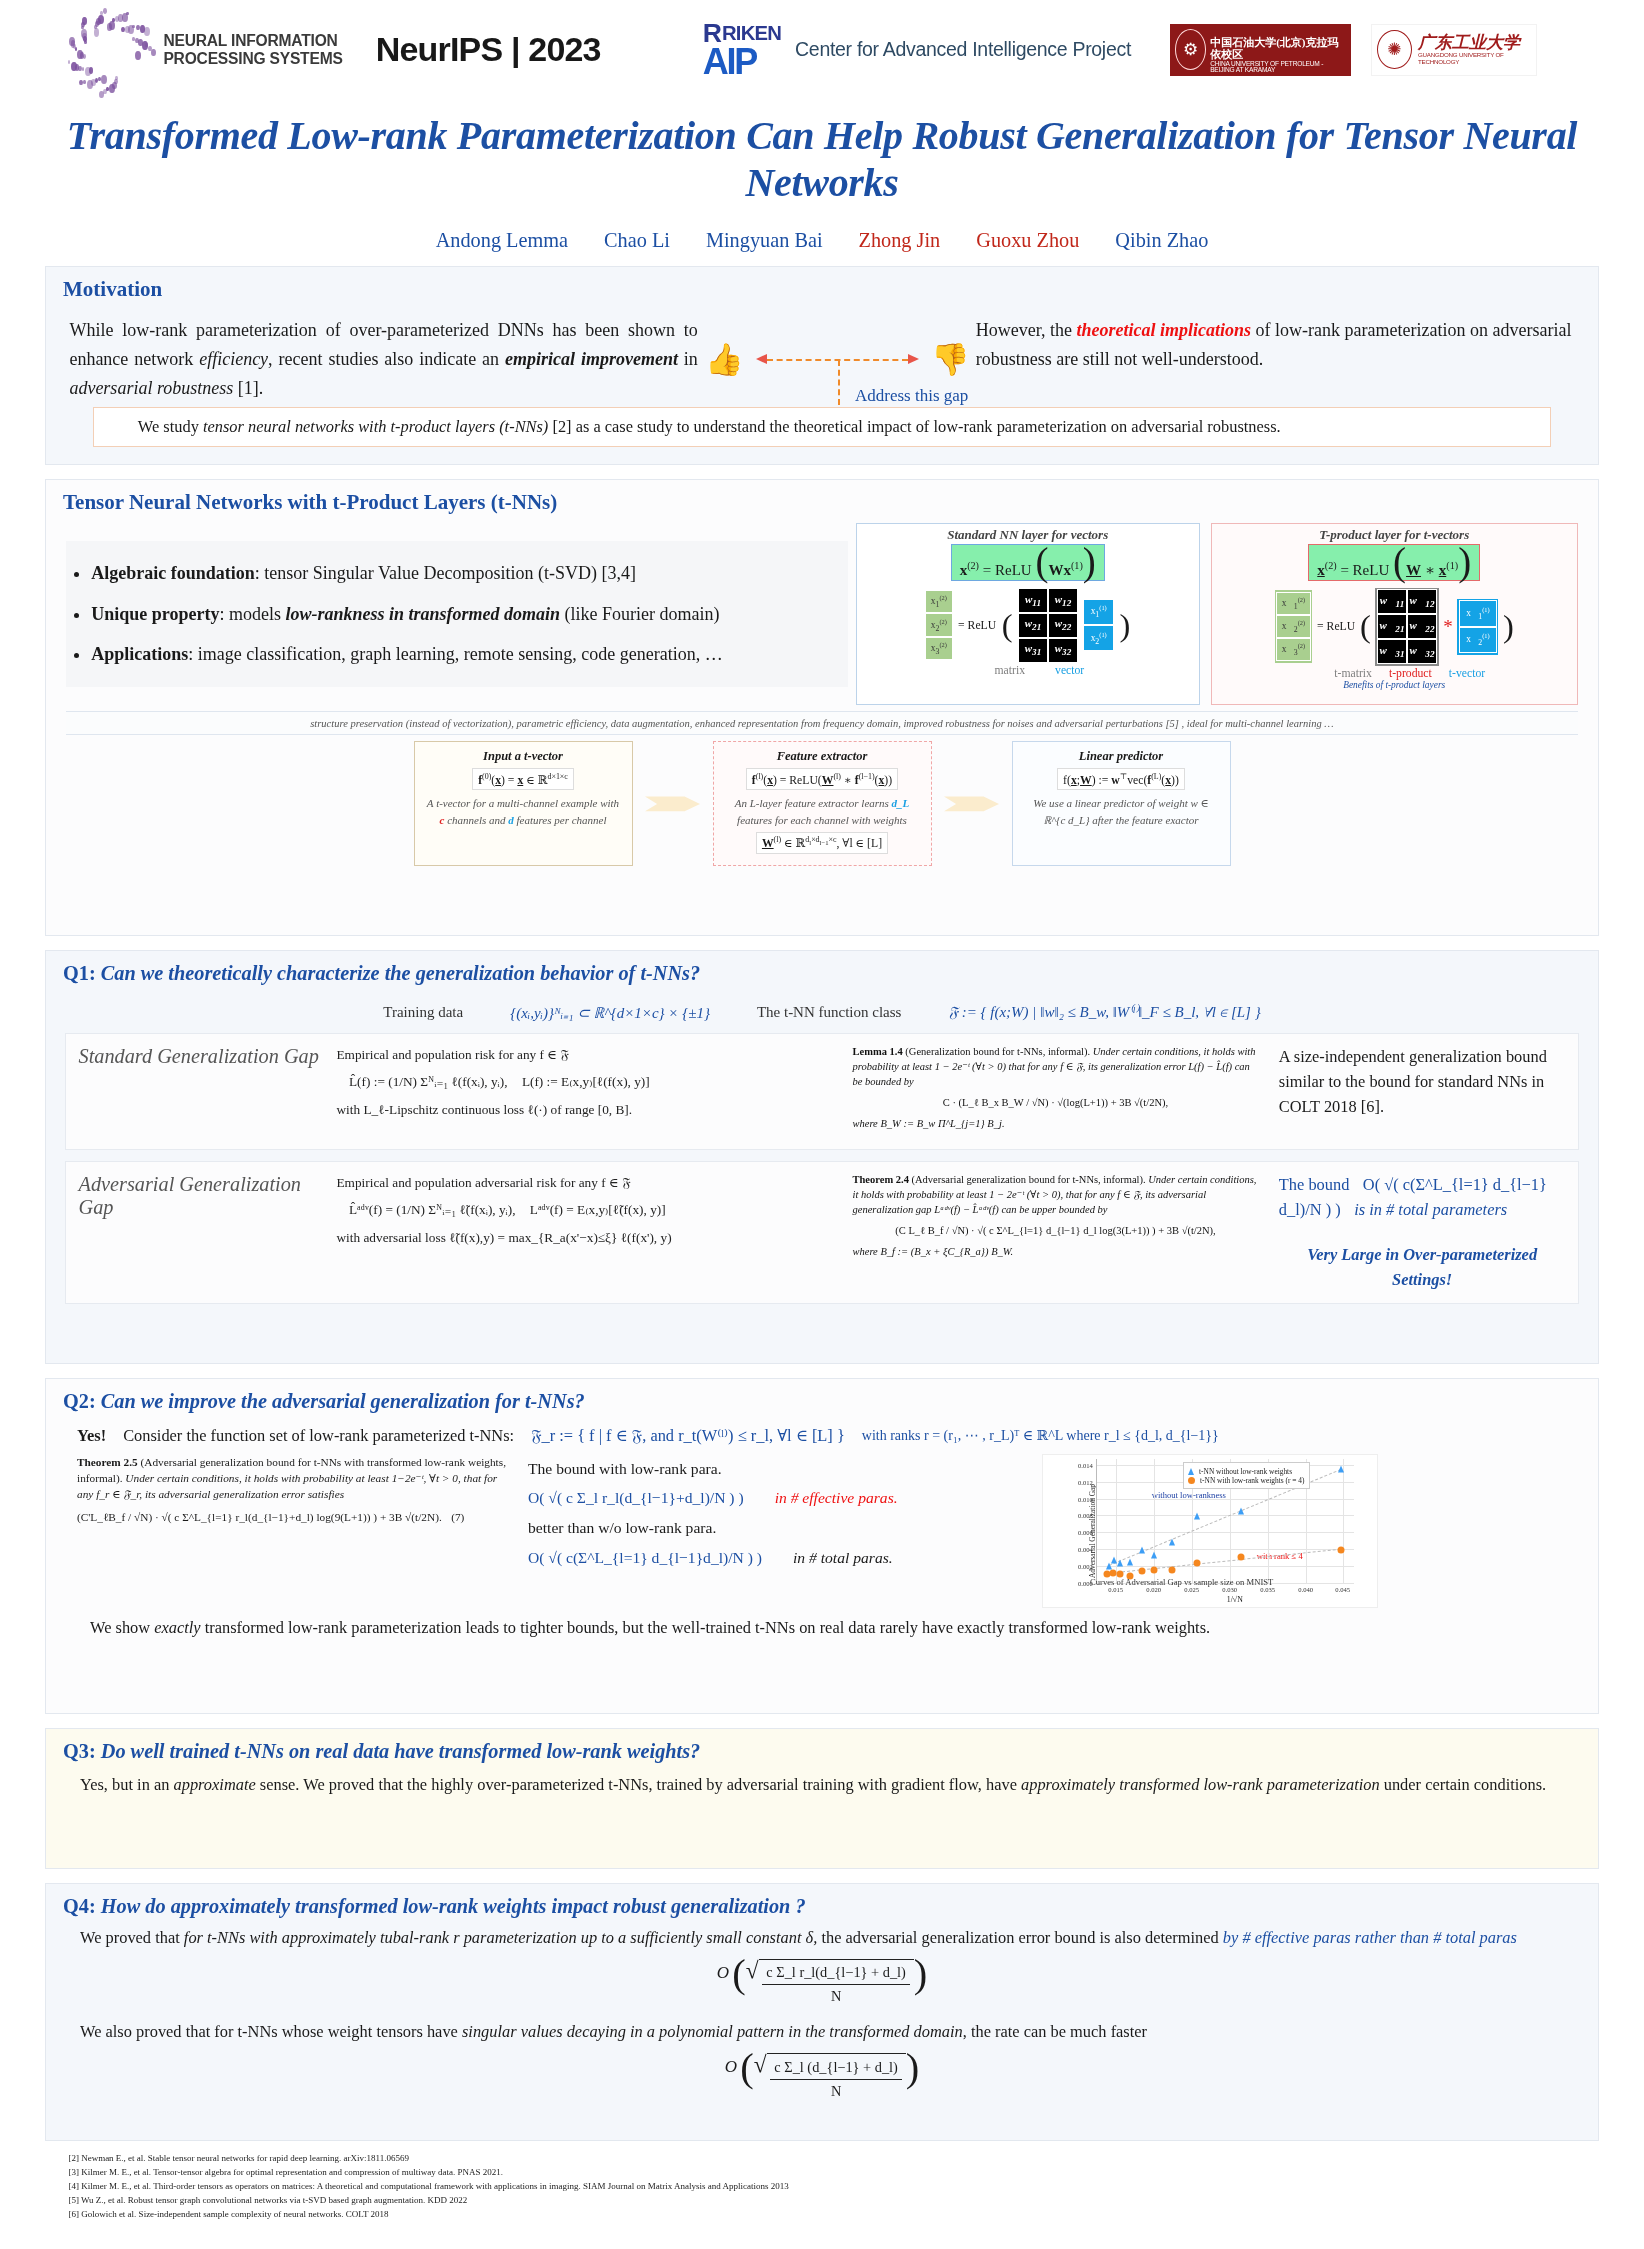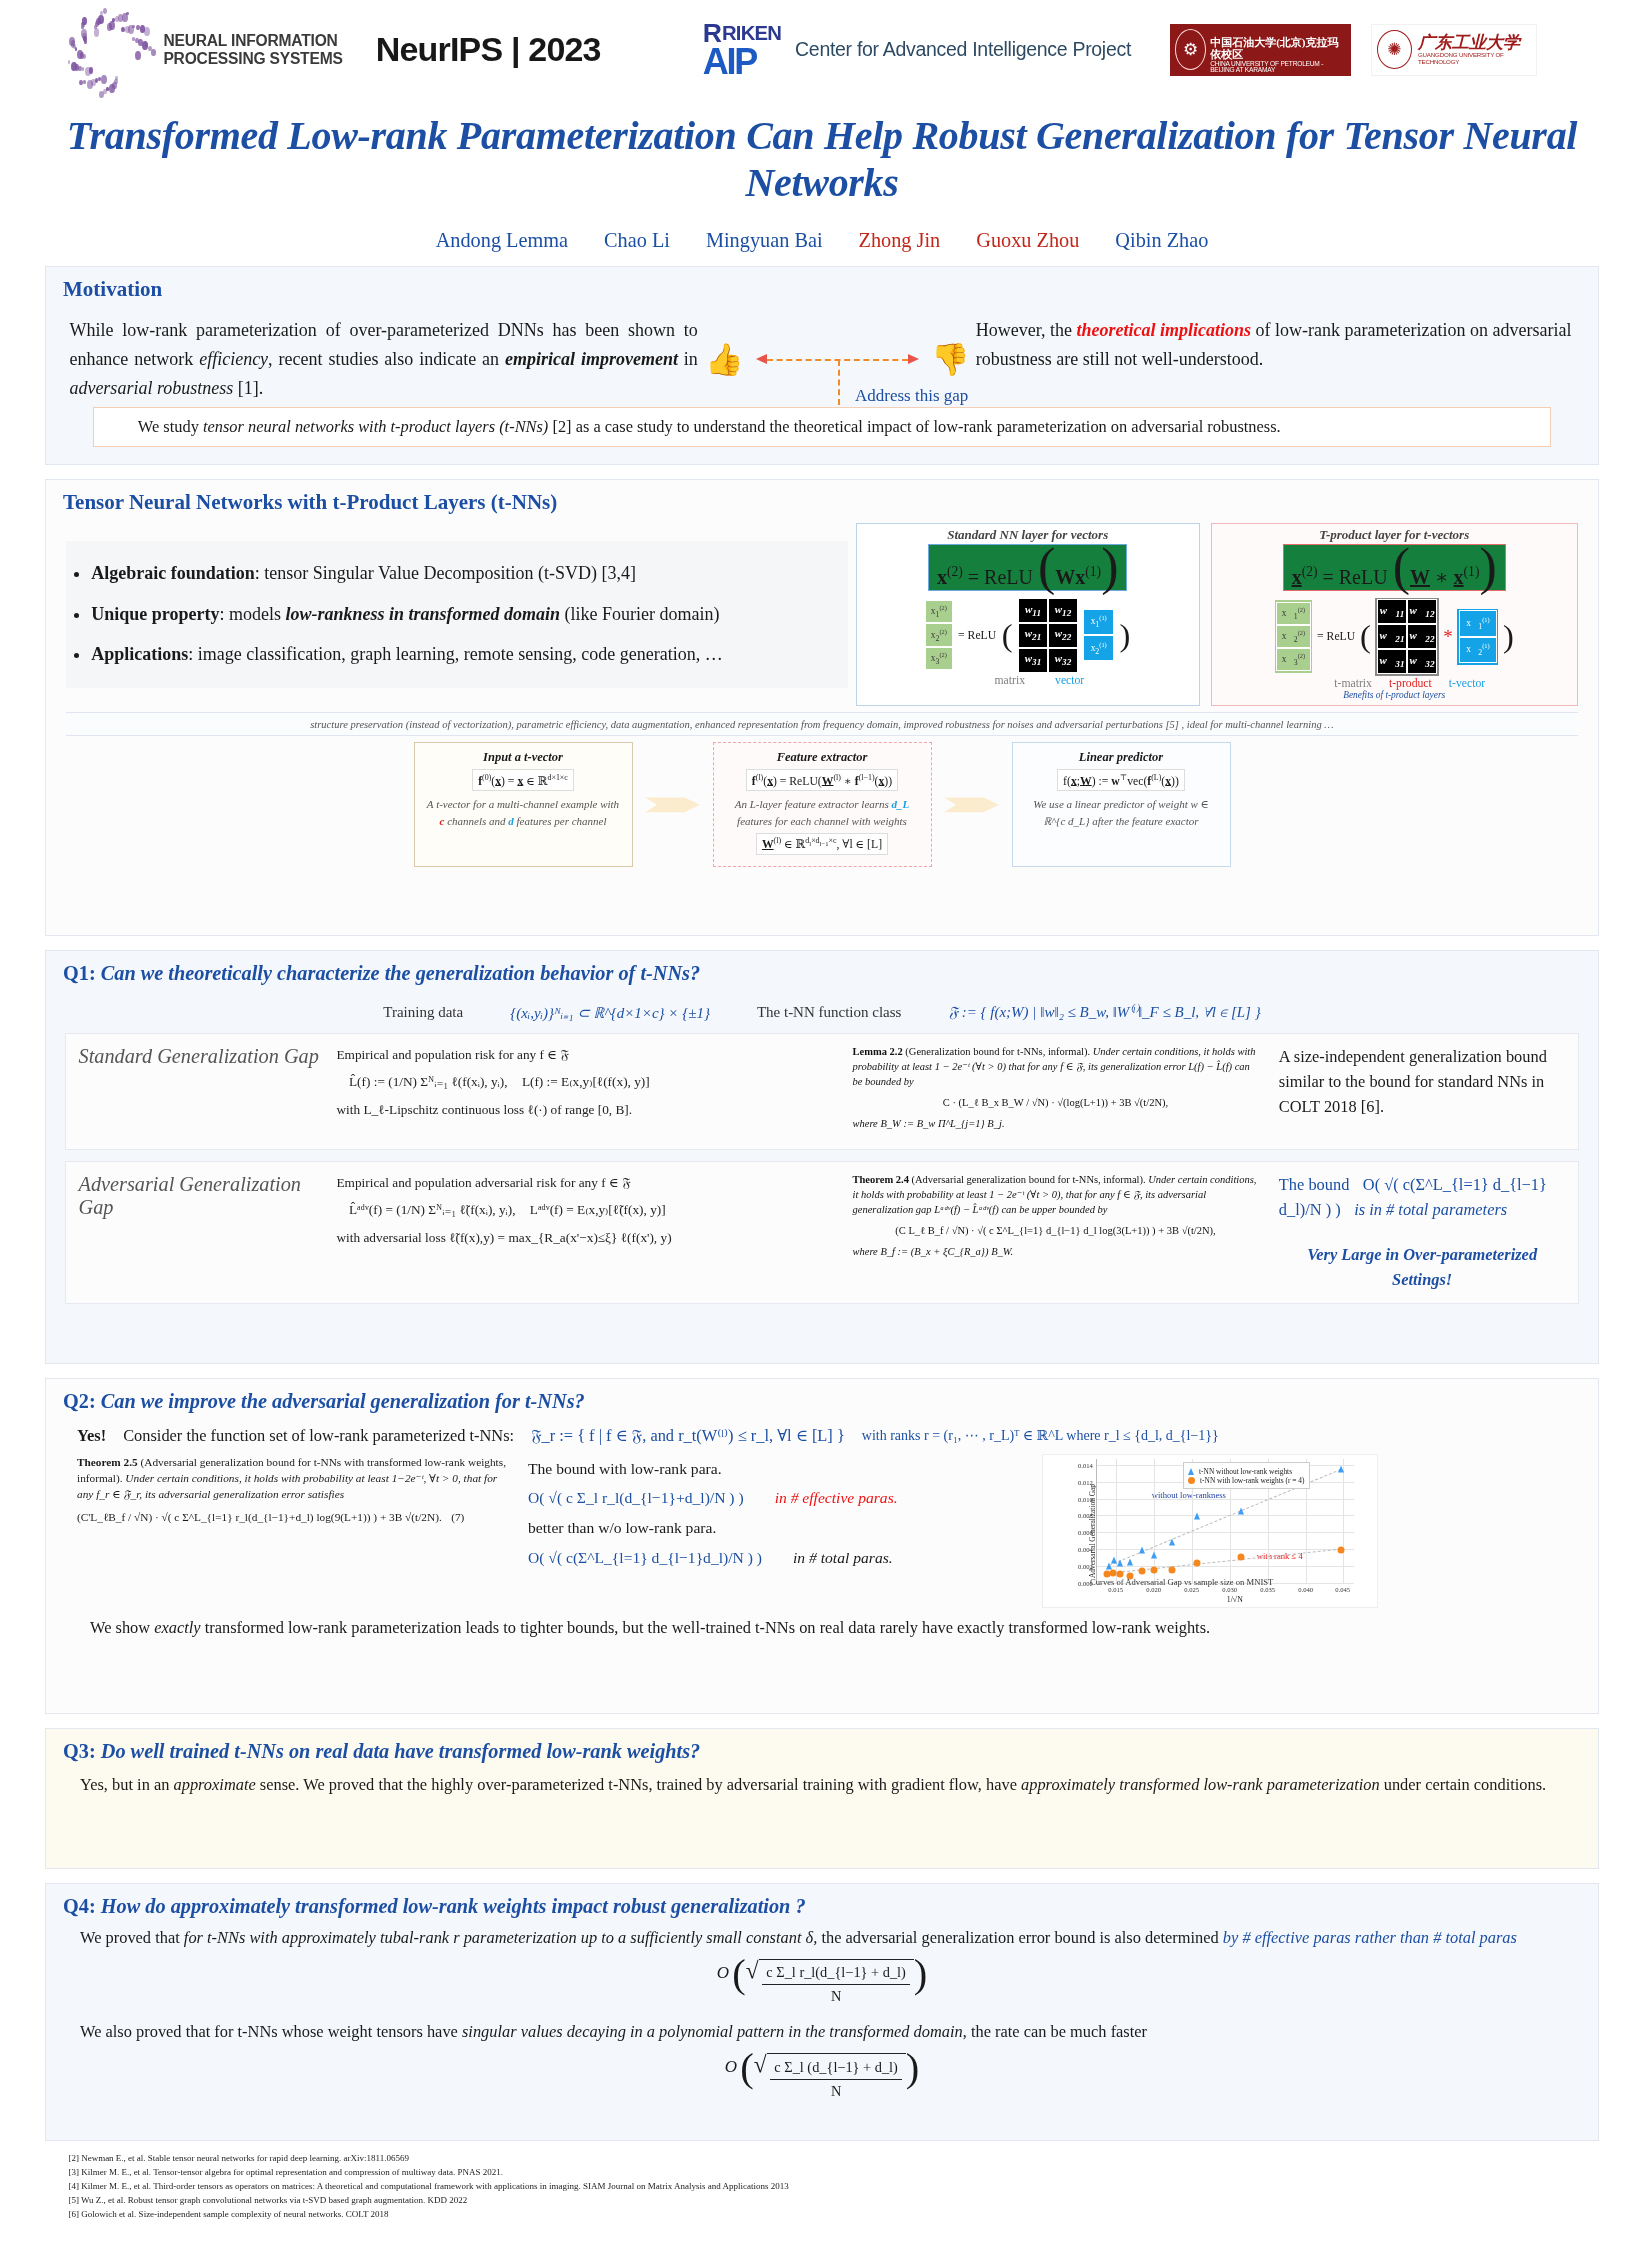--- a/index.html
+++ b/index.html
@@ -92,22 +92,22 @@
   #tnn { height:457px; }
   .tnn-row { display:flex; padding:4.7px 20.3px 0 20.3px; }
   .bullets { width:789px; background:#f5f6f8; padding:12.5px 15.6px; font-size:18px;
      line-height:2.25; }
   .bullets li { margin-left:9.4px; }
   .diag-wrap { flex:1; display:flex; gap:11px; padding-left:7.8px; }
   .diag { border:0.8px solid #bcd3ea; background:#fff; padding:3.1px 6.2px 4.7px; position:relative; }
   .diag.red { border-color:#f0b8b8; background:#fffafa; }
   .diag-cap { text-align:center; font-style:italic; font-weight:700; font-size:13px;
      color:#444; margin-bottom:1.6px; }
-  .eqbox { border:0.8px solid #6ea8e0; display:inline-block; padding:1.6px 7.8px; font-size:20px;
-     background:#15803d; }
+  .eqbox { border:0.8px solid #6ea8e0; display:inline-block; padding:1.6px 7.8px; font-size:15px;
+     background:#86efac; }
   .eqbox.red { border-color:#e46a6a; }
   .cellgrid { display:grid; grid-template-columns:repeat(2,30px); }
   .cell { background:#000000; color:#fff; font-weight:700; font-size:11px; text-align:center;
      border:0.8px solid #fff; padding:3.9px 0; font-style:italic; }
   .gcell { background:#a9cf8f; color:#3a3a3a; font-size:9.4px; padding:3.1px 4.7px;
      border:0.8px solid #fff; }
   .bcell { background:#14a3e6; color:#fff; font-size:9.4px; padding:4.7px 6.2px; border:0.8px solid #fff;}
   .lbl-gray { color:#808080; font-size:11.7px; }
   .lbl-blue { color:#1ba0e3; font-size:11.7px; }
   .lbl-red  { color:#e02020; font-size:11.7px; }
@@ -479,21 +479,21 @@
       <div class="panel-h">Standard Generalization Gap</div>
       <div class="panel-mid">
         <div>Empirical and population risk for any  f ∈ 𝔉</div>
         <div style="margin:7.8px 0 7.8px 12.5px;">
           <span>L̂(f) := (1/N) Σᴺᵢ₌₁ ℓ(f(xᵢ), yᵢ),</span>
           <span style="margin-left:11px">L(f) := E₍x,y₎[ℓ(f(x), y)]</span>
         </div>
         <div>with L_ℓ-Lipschitz continuous loss ℓ(·) of range [0, B].</div>
       </div>
       <div class="panel-thm">
-        <b>Lemma 2.2</b>
+        <b>Lemma 1.4</b>
         <span>(Generalization bound for t-NNs, informal).</span>
         <em>Under certain conditions, it holds with probability at least 1 − 2e⁻ᵗ (∀t &gt; 0) that for any f ∈ 𝔉, its generalization error L(f) − L̂(f) can be bounded by</em>
         <div class="ctr" style="margin:6.2px 0;">C · (L_ℓ B_x B_W / √N) · √(log(L+1)) + 3B √(t/2N),</div>
         <em>where B_W := B_w Π^L_{j=1} B_j.</em>
       </div>
       <div class="panel-note">A size-independent generalization bound similar to the bound for standard NNs in COLT 2018 [6].</div>
     </div>
 
     <div class="panel">
       <div class="panel-h">Adversarial Generalization Gap</div>

